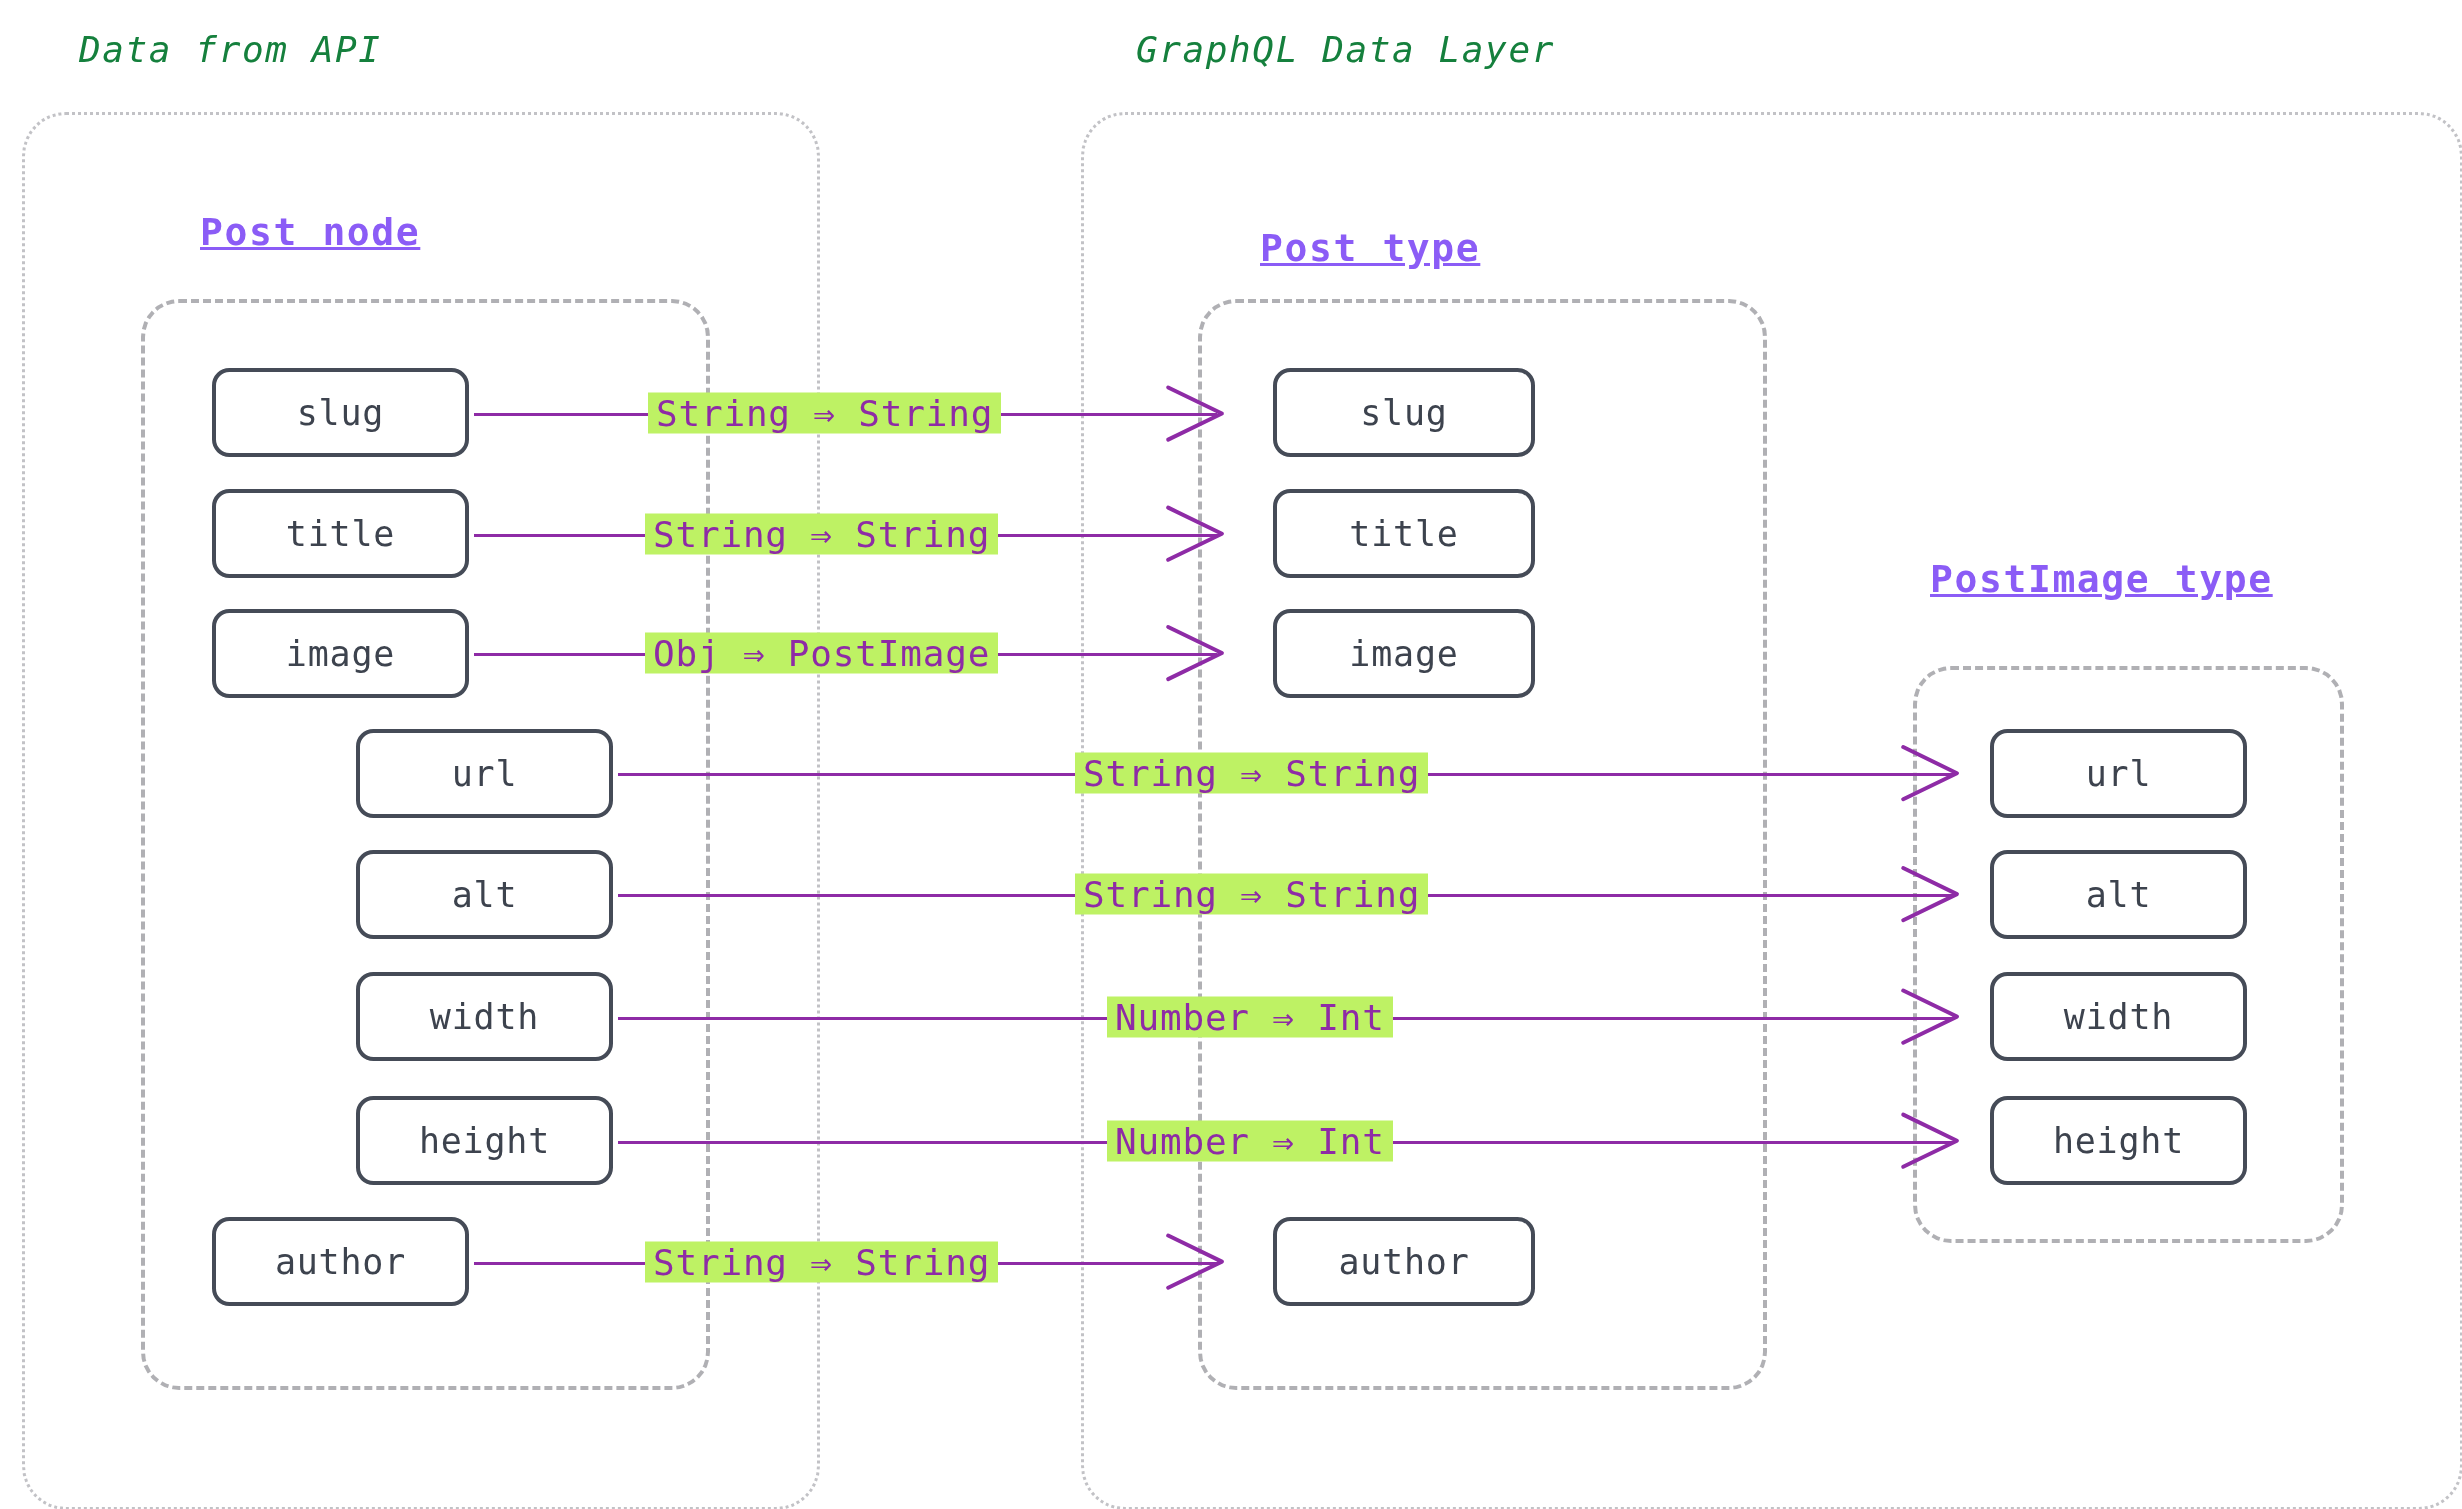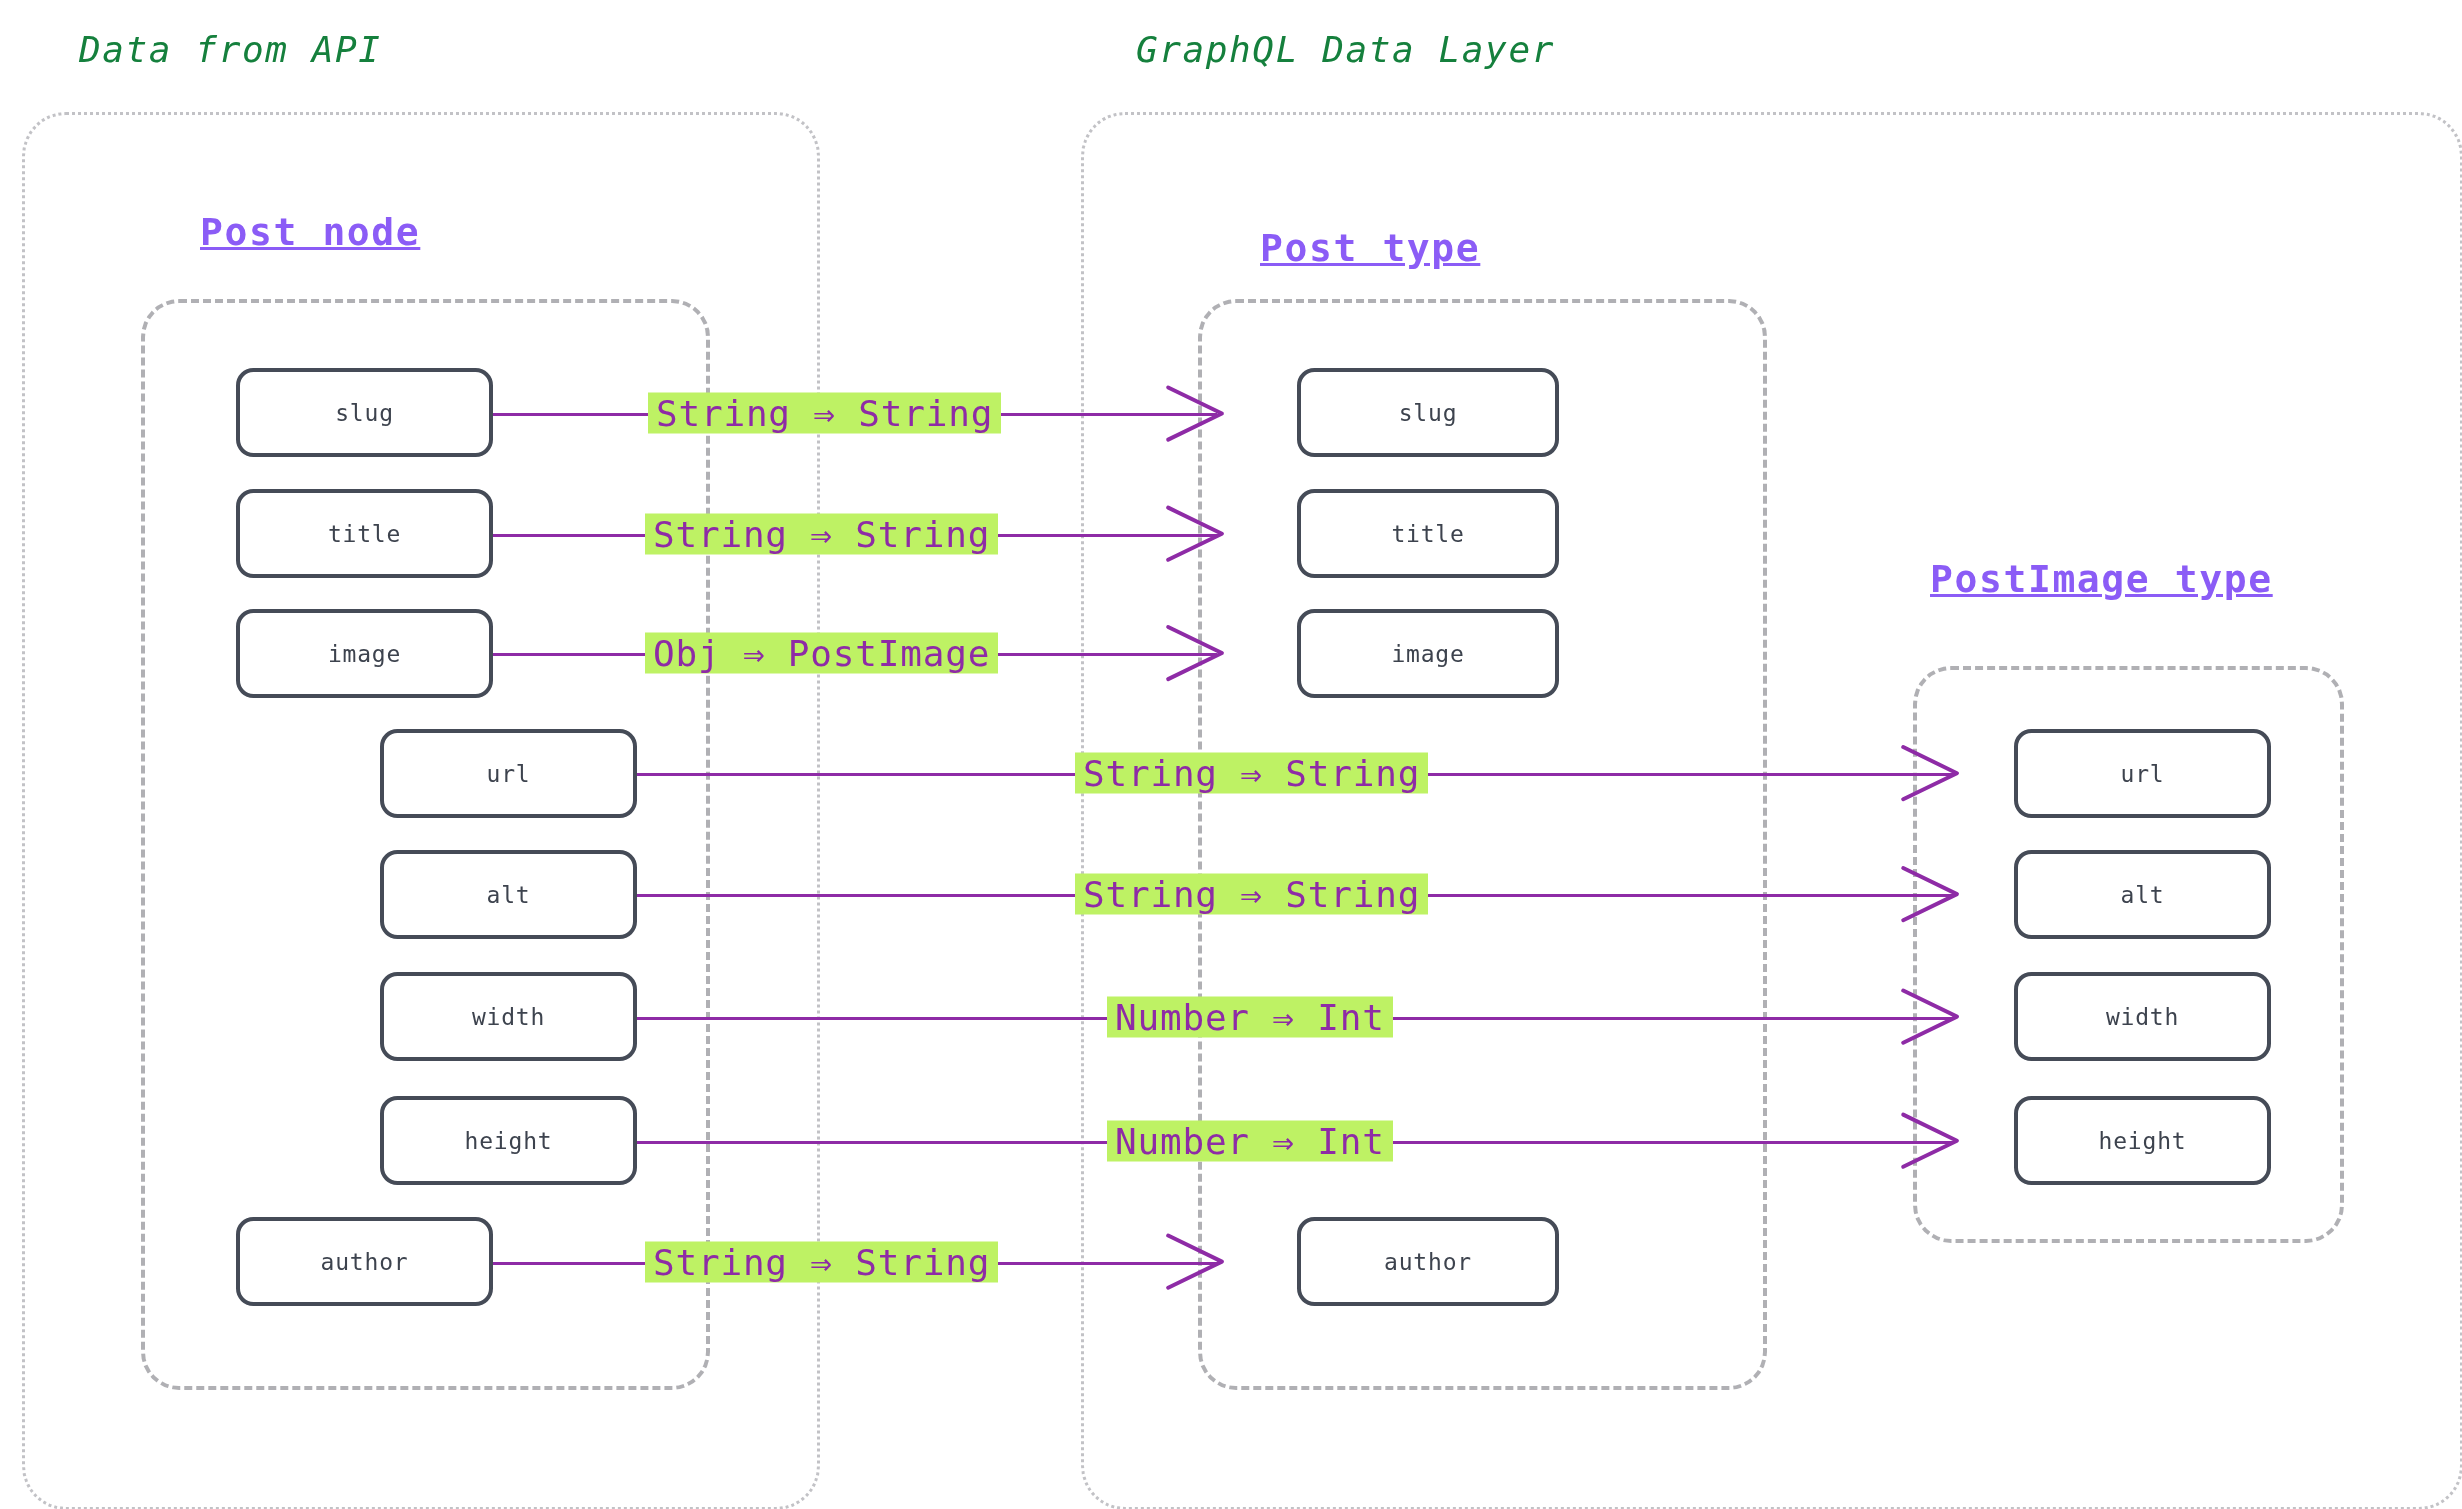--- a/index.html
+++ b/index.html
@@ -9,21 +9,21 @@
   .layer-title{position:absolute;color:#15803d;font-size:36px;letter-spacing:1.6px;white-space:nowrap;font-style:italic;}
 
   .outer-zone{position:absolute;border:3.2px dotted #c2c2c6;border-radius:44px;box-sizing:border-box;}
 
   .group-title{position:absolute;color:#8b5cf6;font-size:38px;font-weight:700;letter-spacing:1.6px;white-space:nowrap;text-decoration:underline;}
 
   .inner-zone{position:absolute;border:4px dashed #b0b0b4;border-radius:38px;box-sizing:border-box;}
 
   .field-box{position:absolute;border:4px solid #454b57;border-radius:17.4px;box-sizing:border-box;
              display:flex;align-items:center;justify-content:center;background:#fff;
-             color:#3d434e;font-size:23px;letter-spacing:0.8px;z-index:6;margin-left:24px;}
+             color:#3d434e;font-size:35px;letter-spacing:0.8px;z-index:6;}
 
   .edge-label{position:absolute;color:#8e2ba6;font-size:36px;letter-spacing:0.8px;white-space:nowrap;
               background:#bef264;padding:0 8px;z-index:5;transform:translateY(-50%);}
 
   .edge-line{position:absolute;height:0;border-top:3.2px solid #8e2ba6;z-index:3;}
 
   #svg-edges{position:absolute;left:0;top:0;width:2462px;height:1510px;z-index:4;pointer-events:none;}
 </style>
 </head>
 <body>

